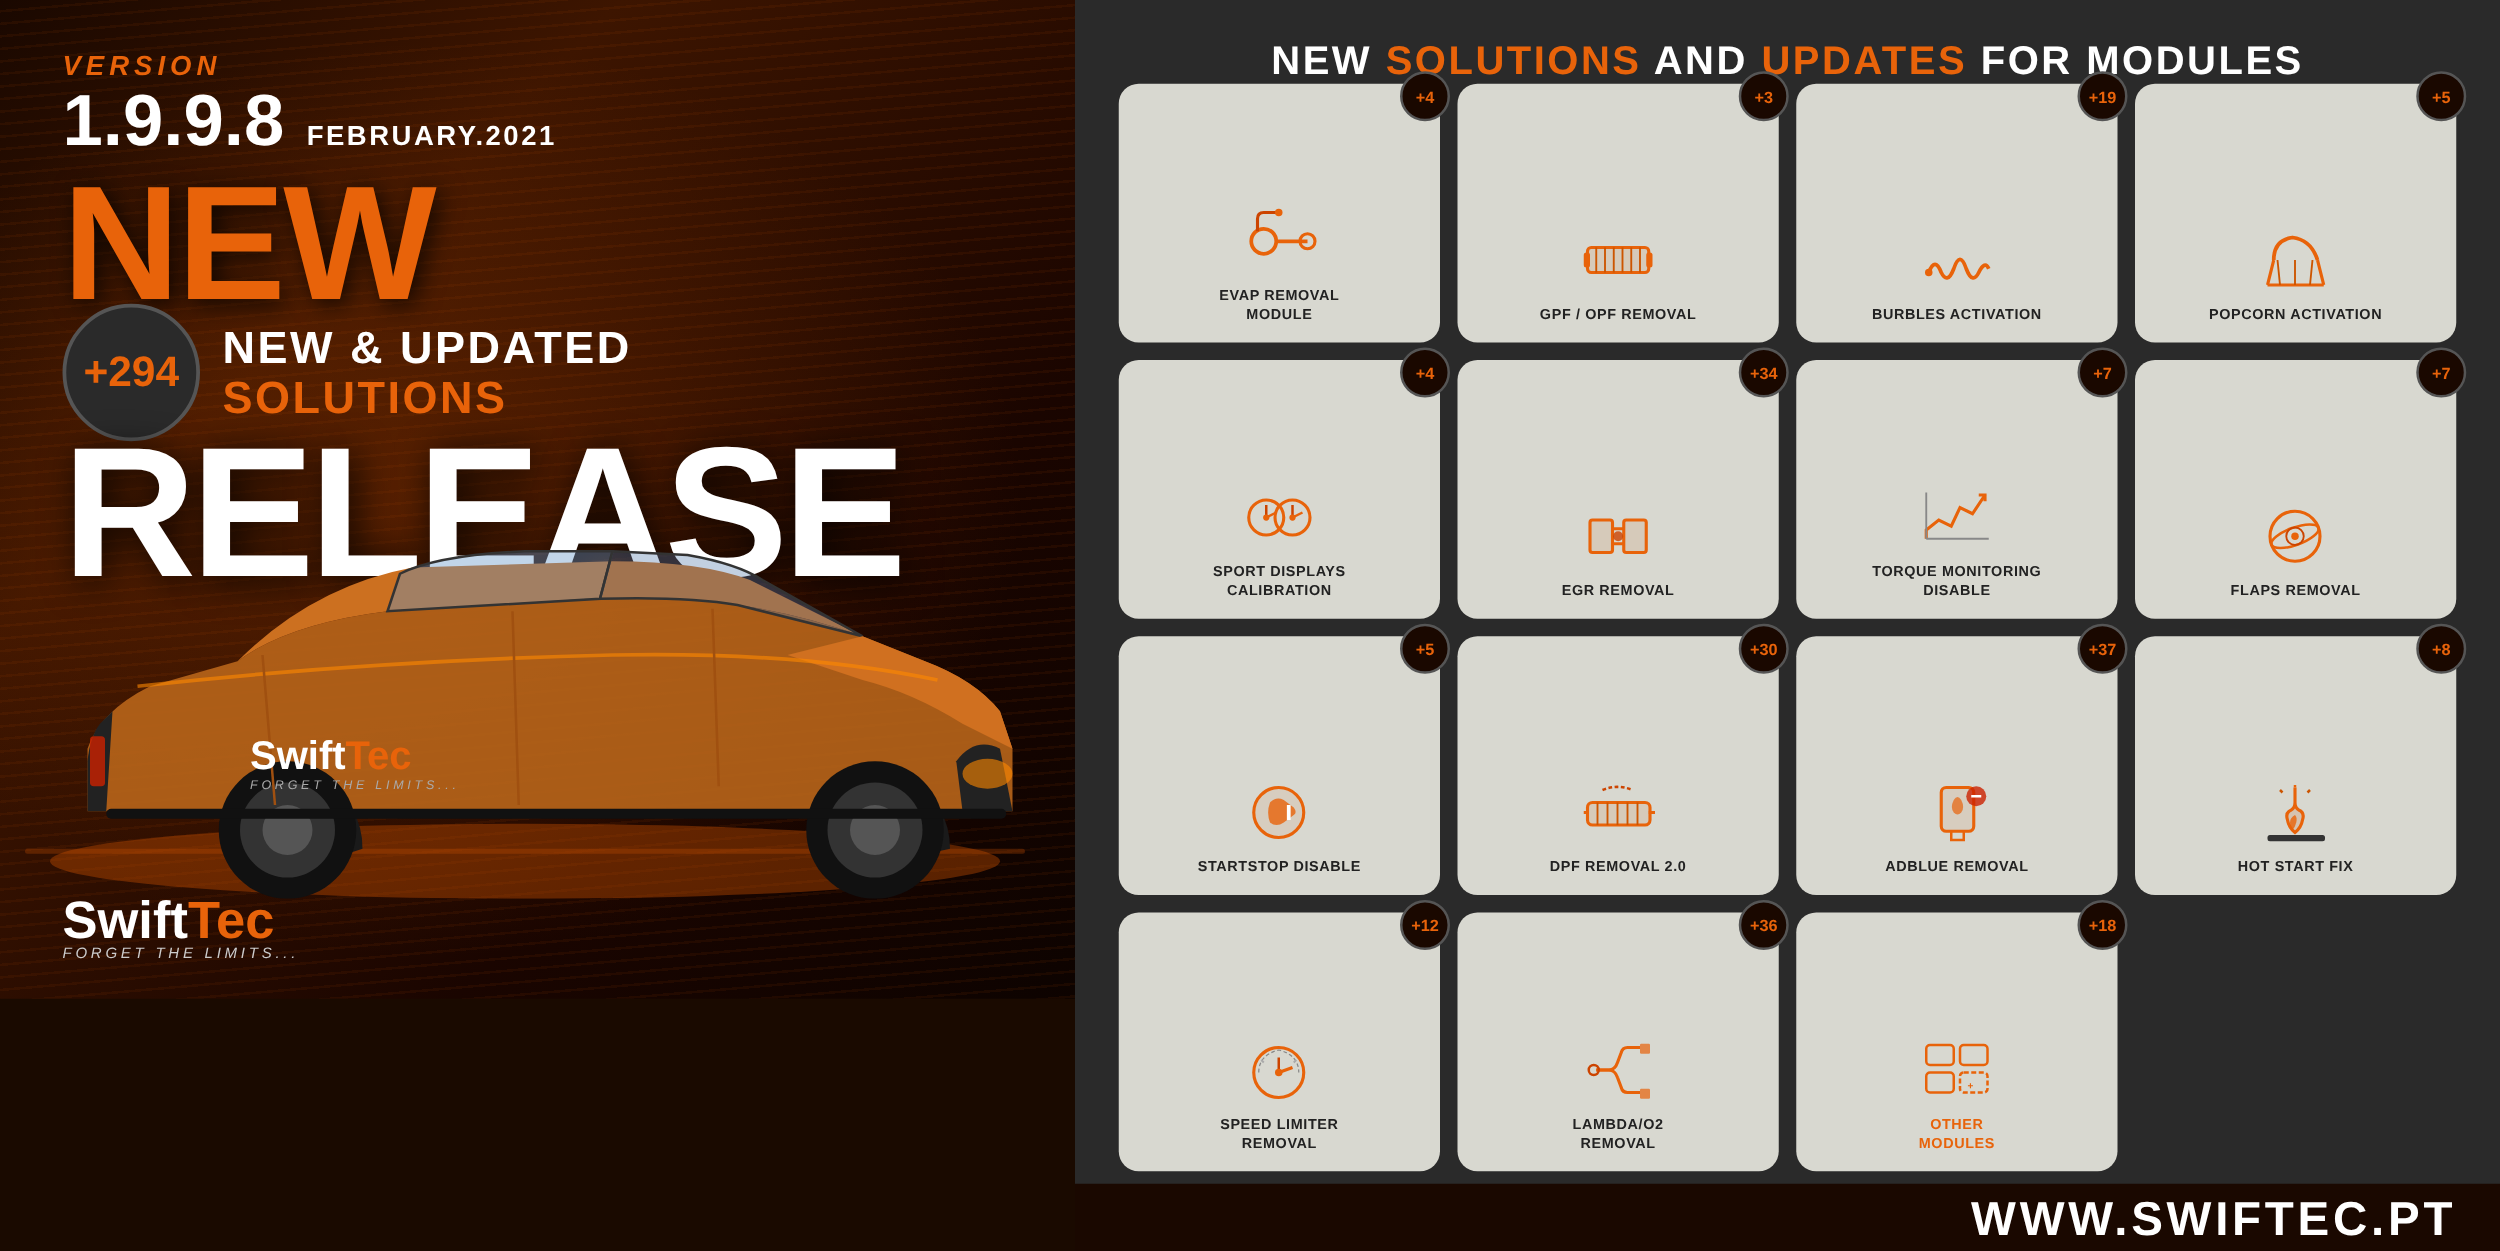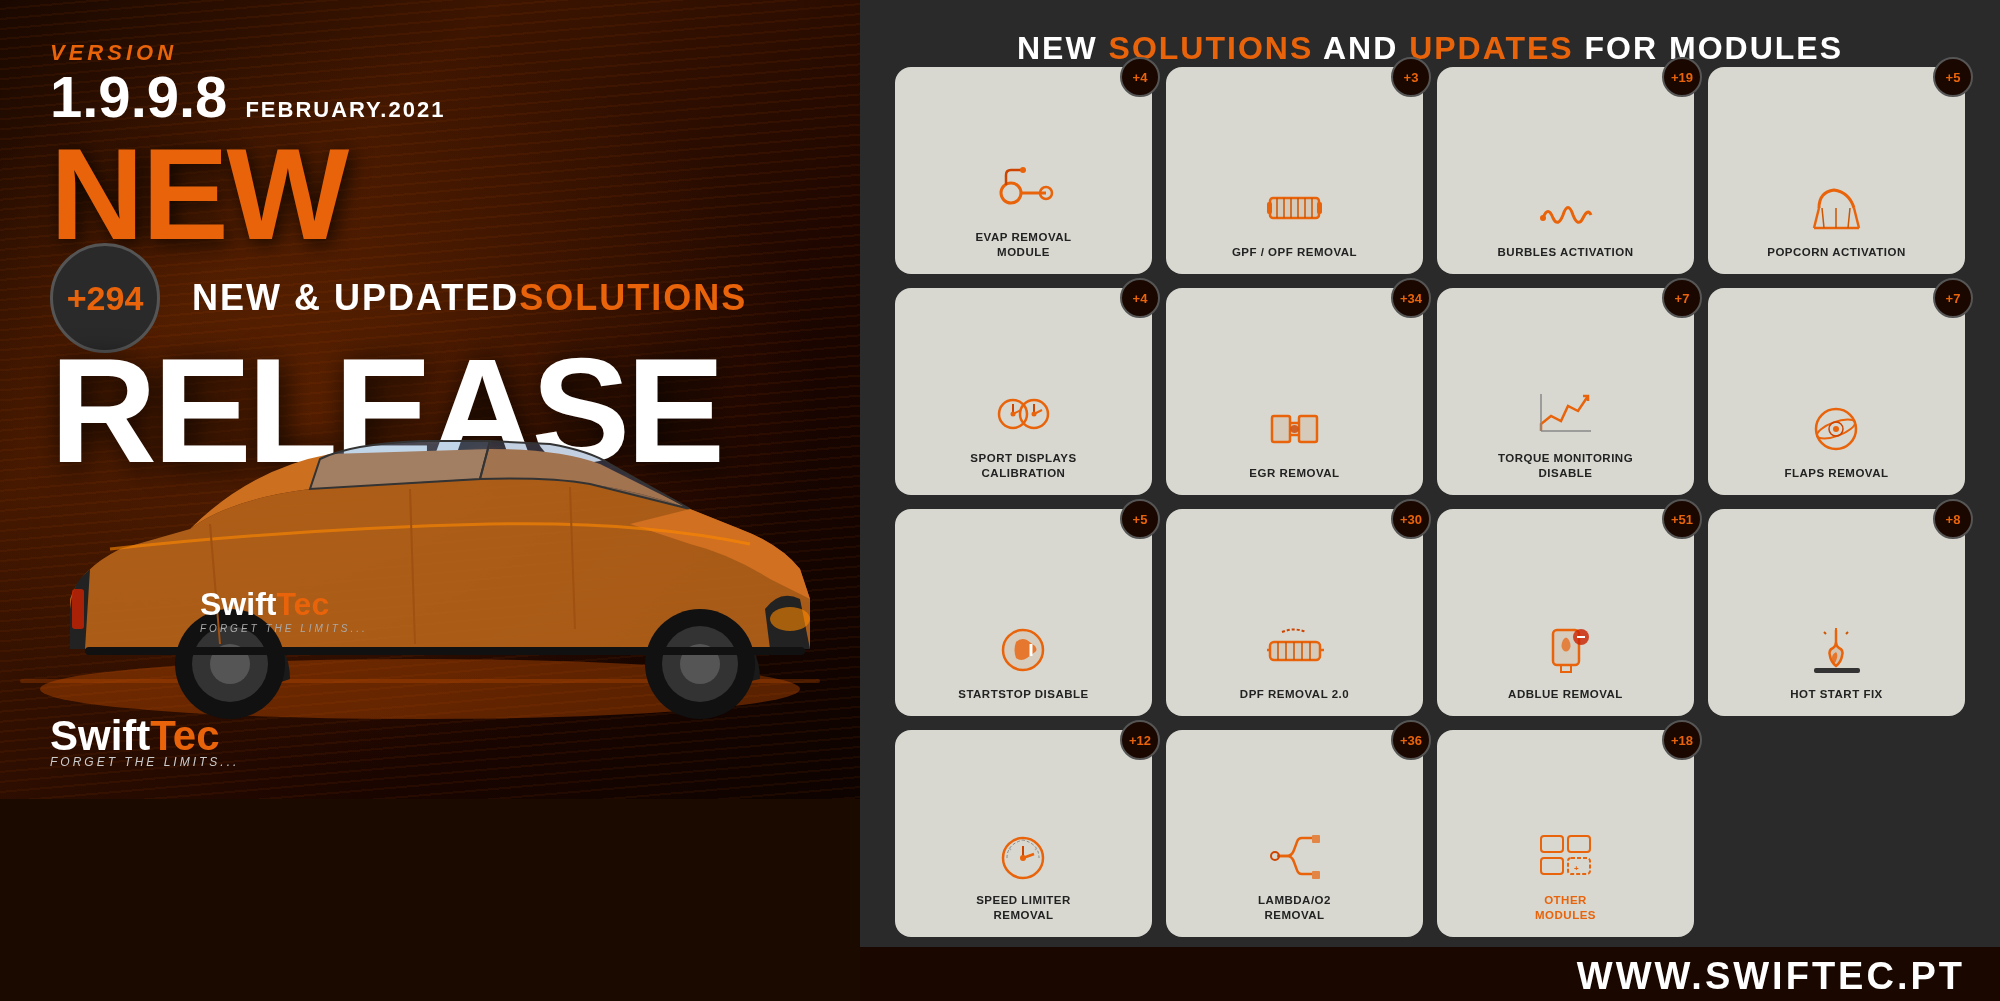--- a/index.html
+++ b/index.html
@@ -84,21 +84,21 @@
       color: #e8630a;
       line-height: 0.9;
       text-transform: uppercase;
       letter-spacing: -2px;
       text-shadow: 4px 4px 20px rgba(0,0,0,0.8);
     }
 
     .solutions-row {
       display: flex;
       align-items: center;
-      gap: 32px;
+      gap: 18px;
       margin-top: -10px;
     }
 
     .badge-circle {
       width: 110px;
       height: 110px;
       border-radius: 50%;
       background: #2a2a2a;
       border: 3px solid #555;
       display: flex;
@@ -108,21 +108,21 @@
     }
 
     .badge-number {
       color: #e8630a;
       font-size: 34px;
       font-weight: 900;
     }
 
     .solutions-text {
       display: flex;
-      flex-direction: row;
+      flex-direction: column;
       line-height: 1.1;
     }
 
     .solutions-top {
       color: #ffffff;
       font-size: 36px;
       font-weight: 900;
       text-transform: uppercase;
       letter-spacing: 2px;
     }
@@ -537,21 +537,21 @@
               <line x1="32" y1="20" x2="32" y2="38" stroke="#cc5500" stroke-width="1.5"></line>
               <line x1="40" y1="20" x2="40" y2="38" stroke="#cc5500" stroke-width="1.5"></line>
               <line x1="48" y1="20" x2="48" y2="38" stroke="#cc5500" stroke-width="1.5"></line>
               <path d="M5 28 L8 28 M57 28 L62 28" stroke="#e8630a" stroke-width="2.5"></path>
               <path d="M20 10 Q32 5 44 10" stroke="#cc4400" stroke-width="2" fill="none" stroke-dasharray="3,2"></path>
             </svg>
           </div>
           <div class="module-label">DPF REMOVAL 2.0</div>
         </div>
         <div class="module-card">
-          <div class="module-badge">+51</div>
+          <div class="module-badge">+37</div>
           <div class="module-icon">
             <svg viewBox="0 0 65 55" fill="none">
               <rect x="20" y="8" width="26" height="35" rx="4" stroke="#e8630a" stroke-width="2.5" fill="rgba(200,80,0,0.08)"></rect>
               <path d="M28 43 L28 50 L38 50 L38 43" stroke="#e8630a" stroke-width="2"></path>
               <path d="M30 18 Q33 13 36 18 Q39 24 36 28 Q33 31 30 28 Q27 24 30 18 Z" fill="#e8630a" opacity="0.7"></path>
               <circle cx="48" cy="15" r="8" fill="#cc2200" opacity="0.8"></circle>
               <line x1="44" y1="15" x2="52" y2="15" stroke="white" stroke-width="2"></line>
             </svg>
           </div>
           <div class="module-label">ADBLUE REMOVAL</div>

